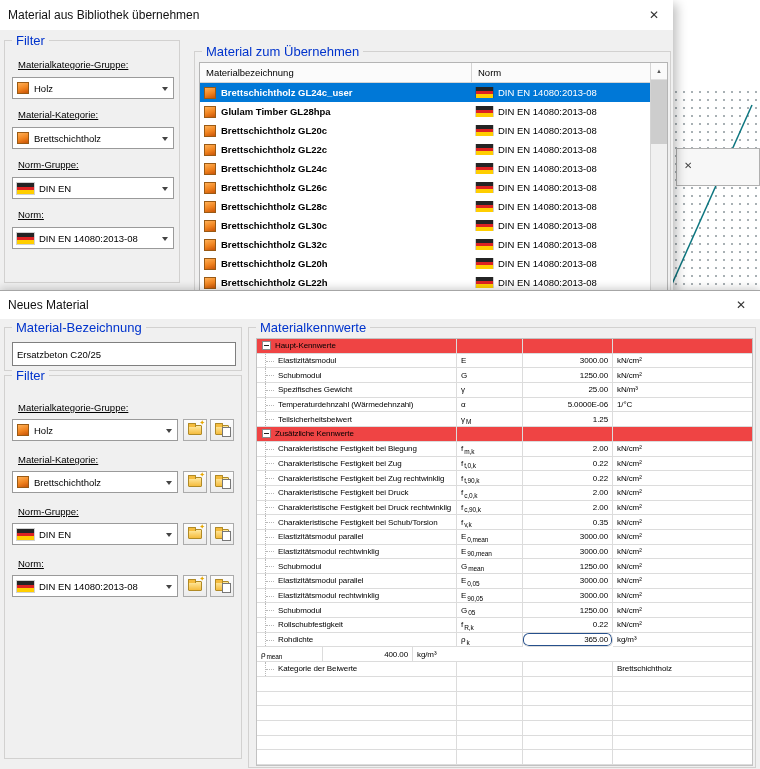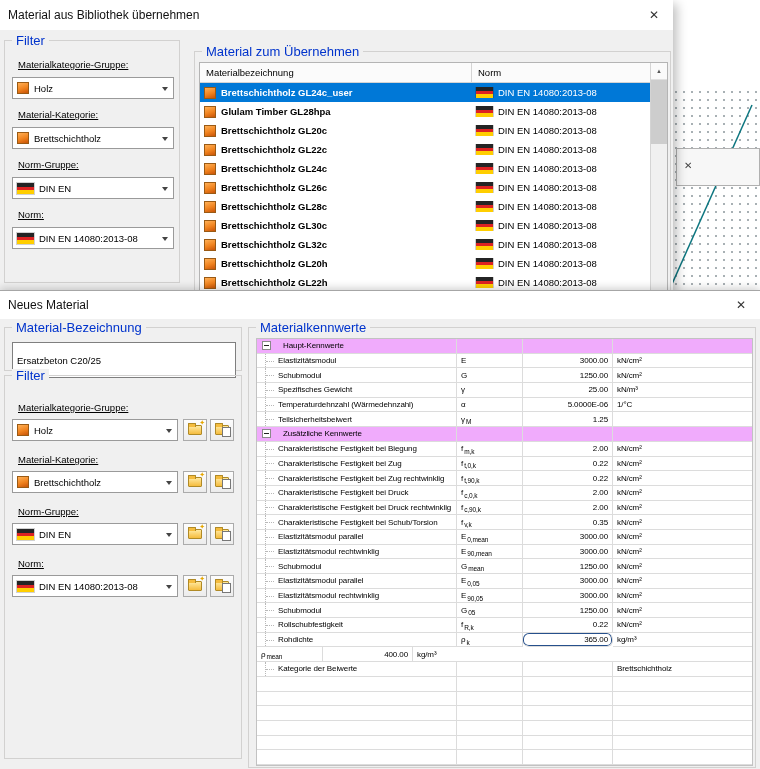--- a/index.html
+++ b/index.html
@@ -51,21 +51,21 @@
               display:flex; align-items:center; justify-content:center; }
   .folder { width:14px; height:10px; position:relative; border-radius:1px;
             background:linear-gradient(#ffe9a0,#f5bc3e); border:1px solid #b08a26; }
   .folder::before { content:""; position:absolute; top:-3px; left:-1px; width:6px; height:3px;
             background:#f5bc3e; border:1px solid #b08a26; border-bottom:none;
             border-radius:1px 1px 0 0; }
   .folder.new::after { content:"✦"; position:absolute; right:-4px; top:-7px; font-size:7px;
             color:#e6a700; }
   .folder.lib::after { content:""; position:absolute; right:-3px; bottom:-3px; width:7px;
             height:8px; background:#fff; border:1px solid #777; }
-  .textbox { position:absolute; left:7px; top:14px; width:224px; height:36px;
+  .textbox { position:absolute; left:7px; top:14px; width:224px; height:24px;
              border:1px solid #7f7f7f; background:#fff; font-size:9.5px; padding:0 4px;
              font-family:inherit; color:#000; }
   
   .lib-table { position:absolute; left:4px; top:10px; width:469px; height:243px;
                background:#fff; border:1px solid #b4b4b4; overflow:hidden; font-size:9.5px; }
   .lib-head { display:flex; height:20px; background:#fbfbfb; border-bottom:1px solid #d4d4d4; }
   .lh-name { width:272px; border-right:1px solid #d4d4d4; display:flex; align-items:center;
              padding-left:6px; }
   .lh-norm { flex:1; display:flex; align-items:center; padding-left:6px; }
   .lib-rows { margin-right:17px; }
@@ -83,21 +83,21 @@
   
   .prop-table { position:absolute; left:7px; top:10px; width:497px; background:#fff;
                 border:1px solid #c2c2c2; font-size:8px; letter-spacing:-0.1px; }
   .prow { display:flex; height:14.7px; }
   .pc { border-right:1px solid #dcdcdc; border-bottom:1px solid #dcdcdc;
         display:flex; align-items:center; overflow:hidden; white-space:nowrap; }
   .pc-desc { width:200px; padding-left:3px; position:relative; }
   .pc-sym  { width:66px; padding-left:4px; }
   .pc-val  { width:90px; justify-content:flex-end; padding-right:4px; }
   .pc-unit { flex:1; padding-left:4px; border-right:none; }
-  .pgroup .pc { background:#f0abfc;gap:8px; }
+  .pgroup .pc { background:#ef4444; }
   .pc-val.active { box-shadow:inset 0 0 0 1px #26508c;border-radius:6px; }
   .pc-desc.child > span { margin-left:18px; }
   .pc-desc.child::before { content:""; position:absolute; left:8px; top:0; height:100%;
         border-left:1px dotted #b8b8b8; }
   .pc-desc.child::after { content:""; position:absolute; left:9px; top:50%; width:8px;
         border-top:1px dotted #b8b8b8; }
   .minusbox { width:9px; height:9px; border:1px solid #8a8a8a; background:#fff;
         margin:0 4px 0 2px; position:relative; flex:none; }
   .minusbox::before { content:""; position:absolute; left:1px; right:1px; top:3px;
         border-top:1px solid #222; }

